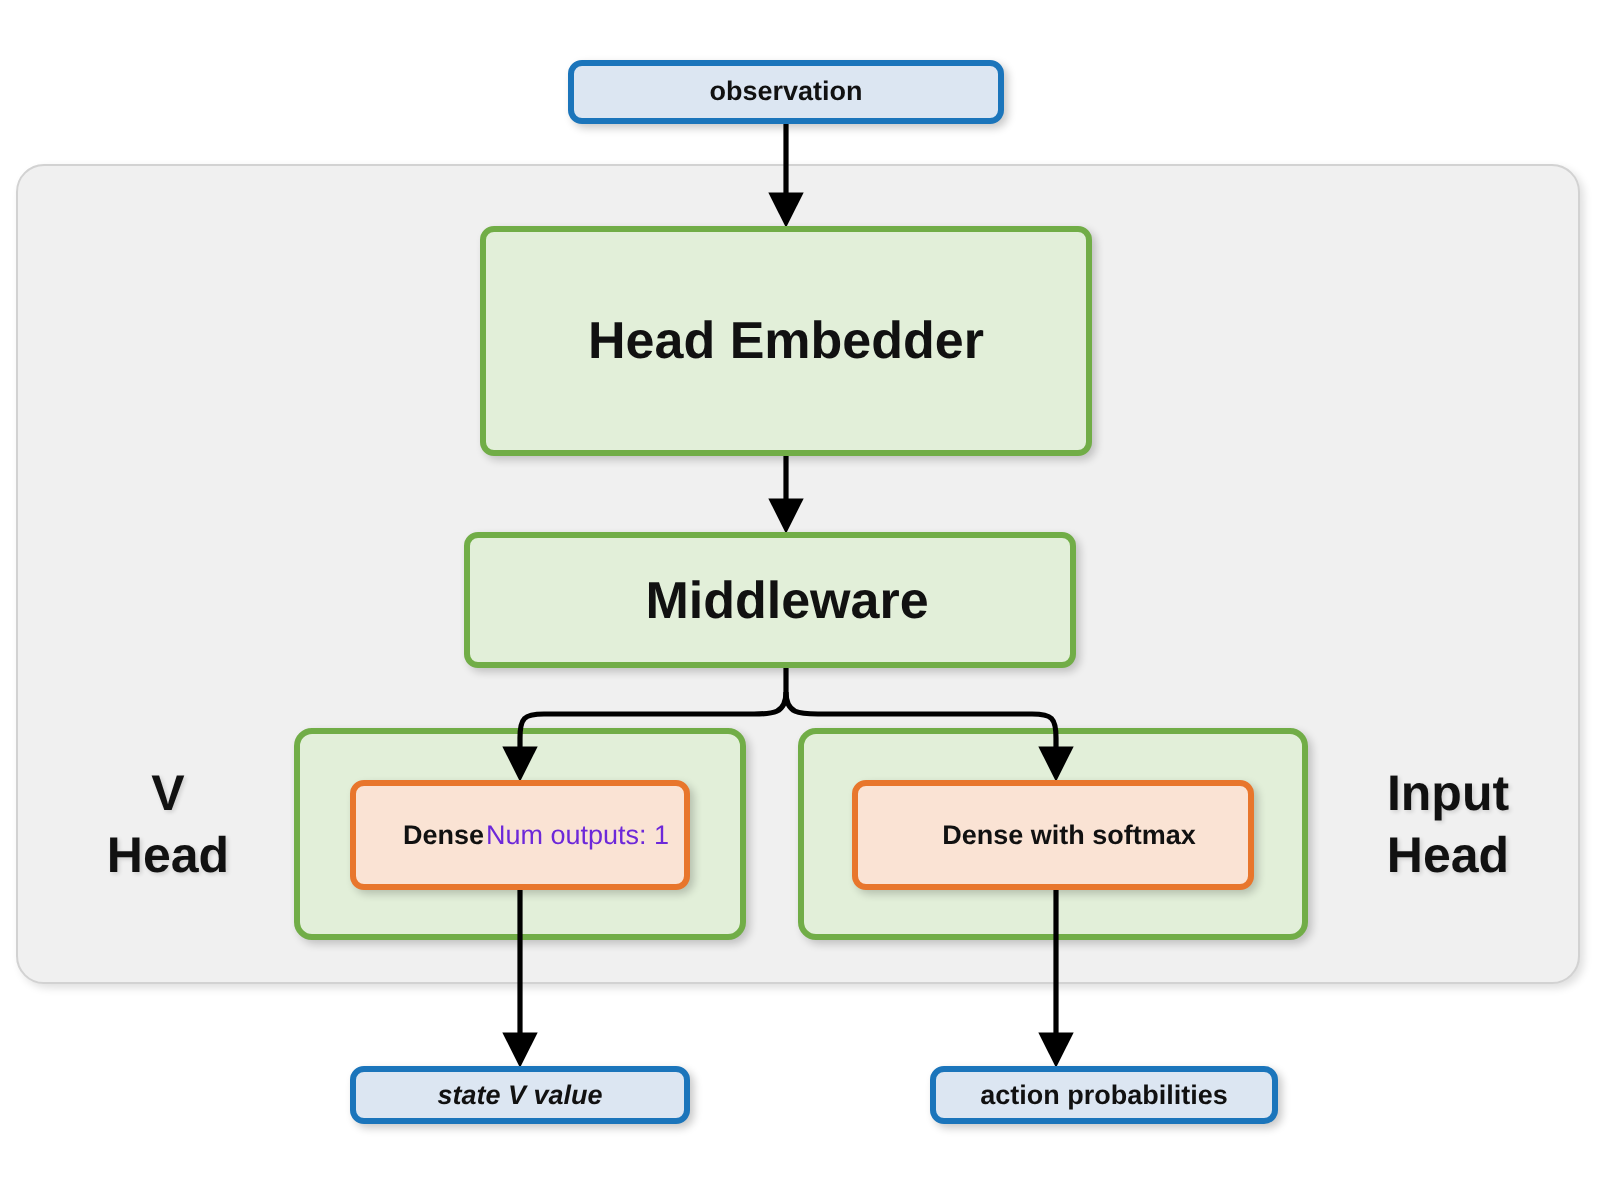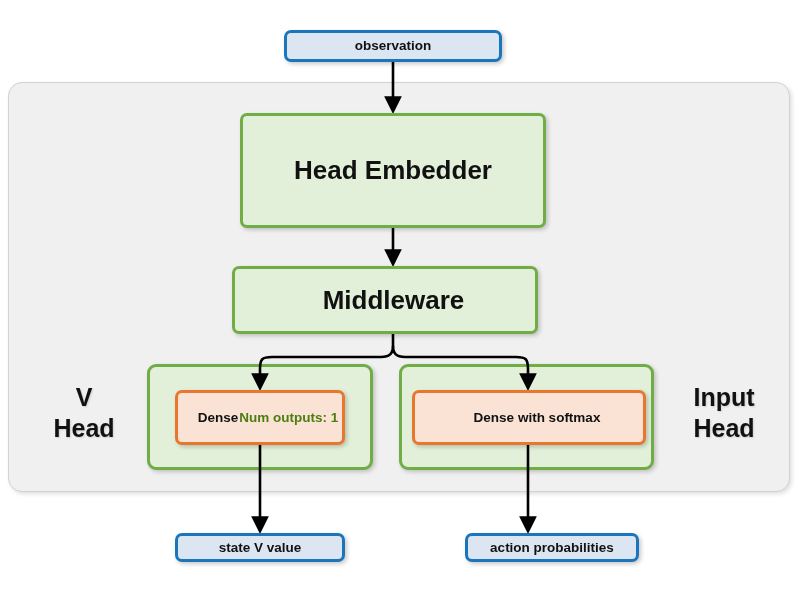--- a/index.html
+++ b/index.html
@@ -88,22 +88,22 @@
     padding-left: 16px;
   }
 
   .dense-title {
     font-size: 13.5px;
     font-weight: bold;
     color: #111111;
   }
   .dense-sub {
     font-size: 13.5px;
-    font-weight: bold;
-    color: #4d7c0f;
+    font-weight: normal;
+    color: #6d28d9;
   }
 
   
   #node-observation {
     left: 284px; top: 30px; width: 218px; height: 32px; align-items: center;
   }
   #node-input-embedder {
     left: 240px; top: 113px; width: 306px; height: 115px;
     font-size: 26px;
   }
@@ -115,24 +115,24 @@
   #node-v-head-container {
     left: 147px; top: 364px; width: 226px; height: 106px;
   }
   #node-policy-head-container {
     left: 399px; top: 364px; width: 255px; height: 106px;
   }
   #node-dense-v {
     left: 175px; top: 390px; width: 170px; height: 55px;
   }
   #node-dense-policy {
-    left: 412px; top: 390px; width: 234px; height: 55px;
+    left: 426px; top: 390px; width: 201px; height: 55px;
   }
   #node-state-v-value {
-    left: 175px; top: 533px; width: 170px; height: 29px;
+    left: 175px; top: 533px; width: 170px; height: 29px; font-style: italic;
   }
   #node-action-probabilities {
     left: 441px; top: 533px; width: 174px; height: 29px; margin-left: 24px;
   }
 
   
   .side-label {
     position: absolute;
     font-size: 25px;
     font-weight: bold;

